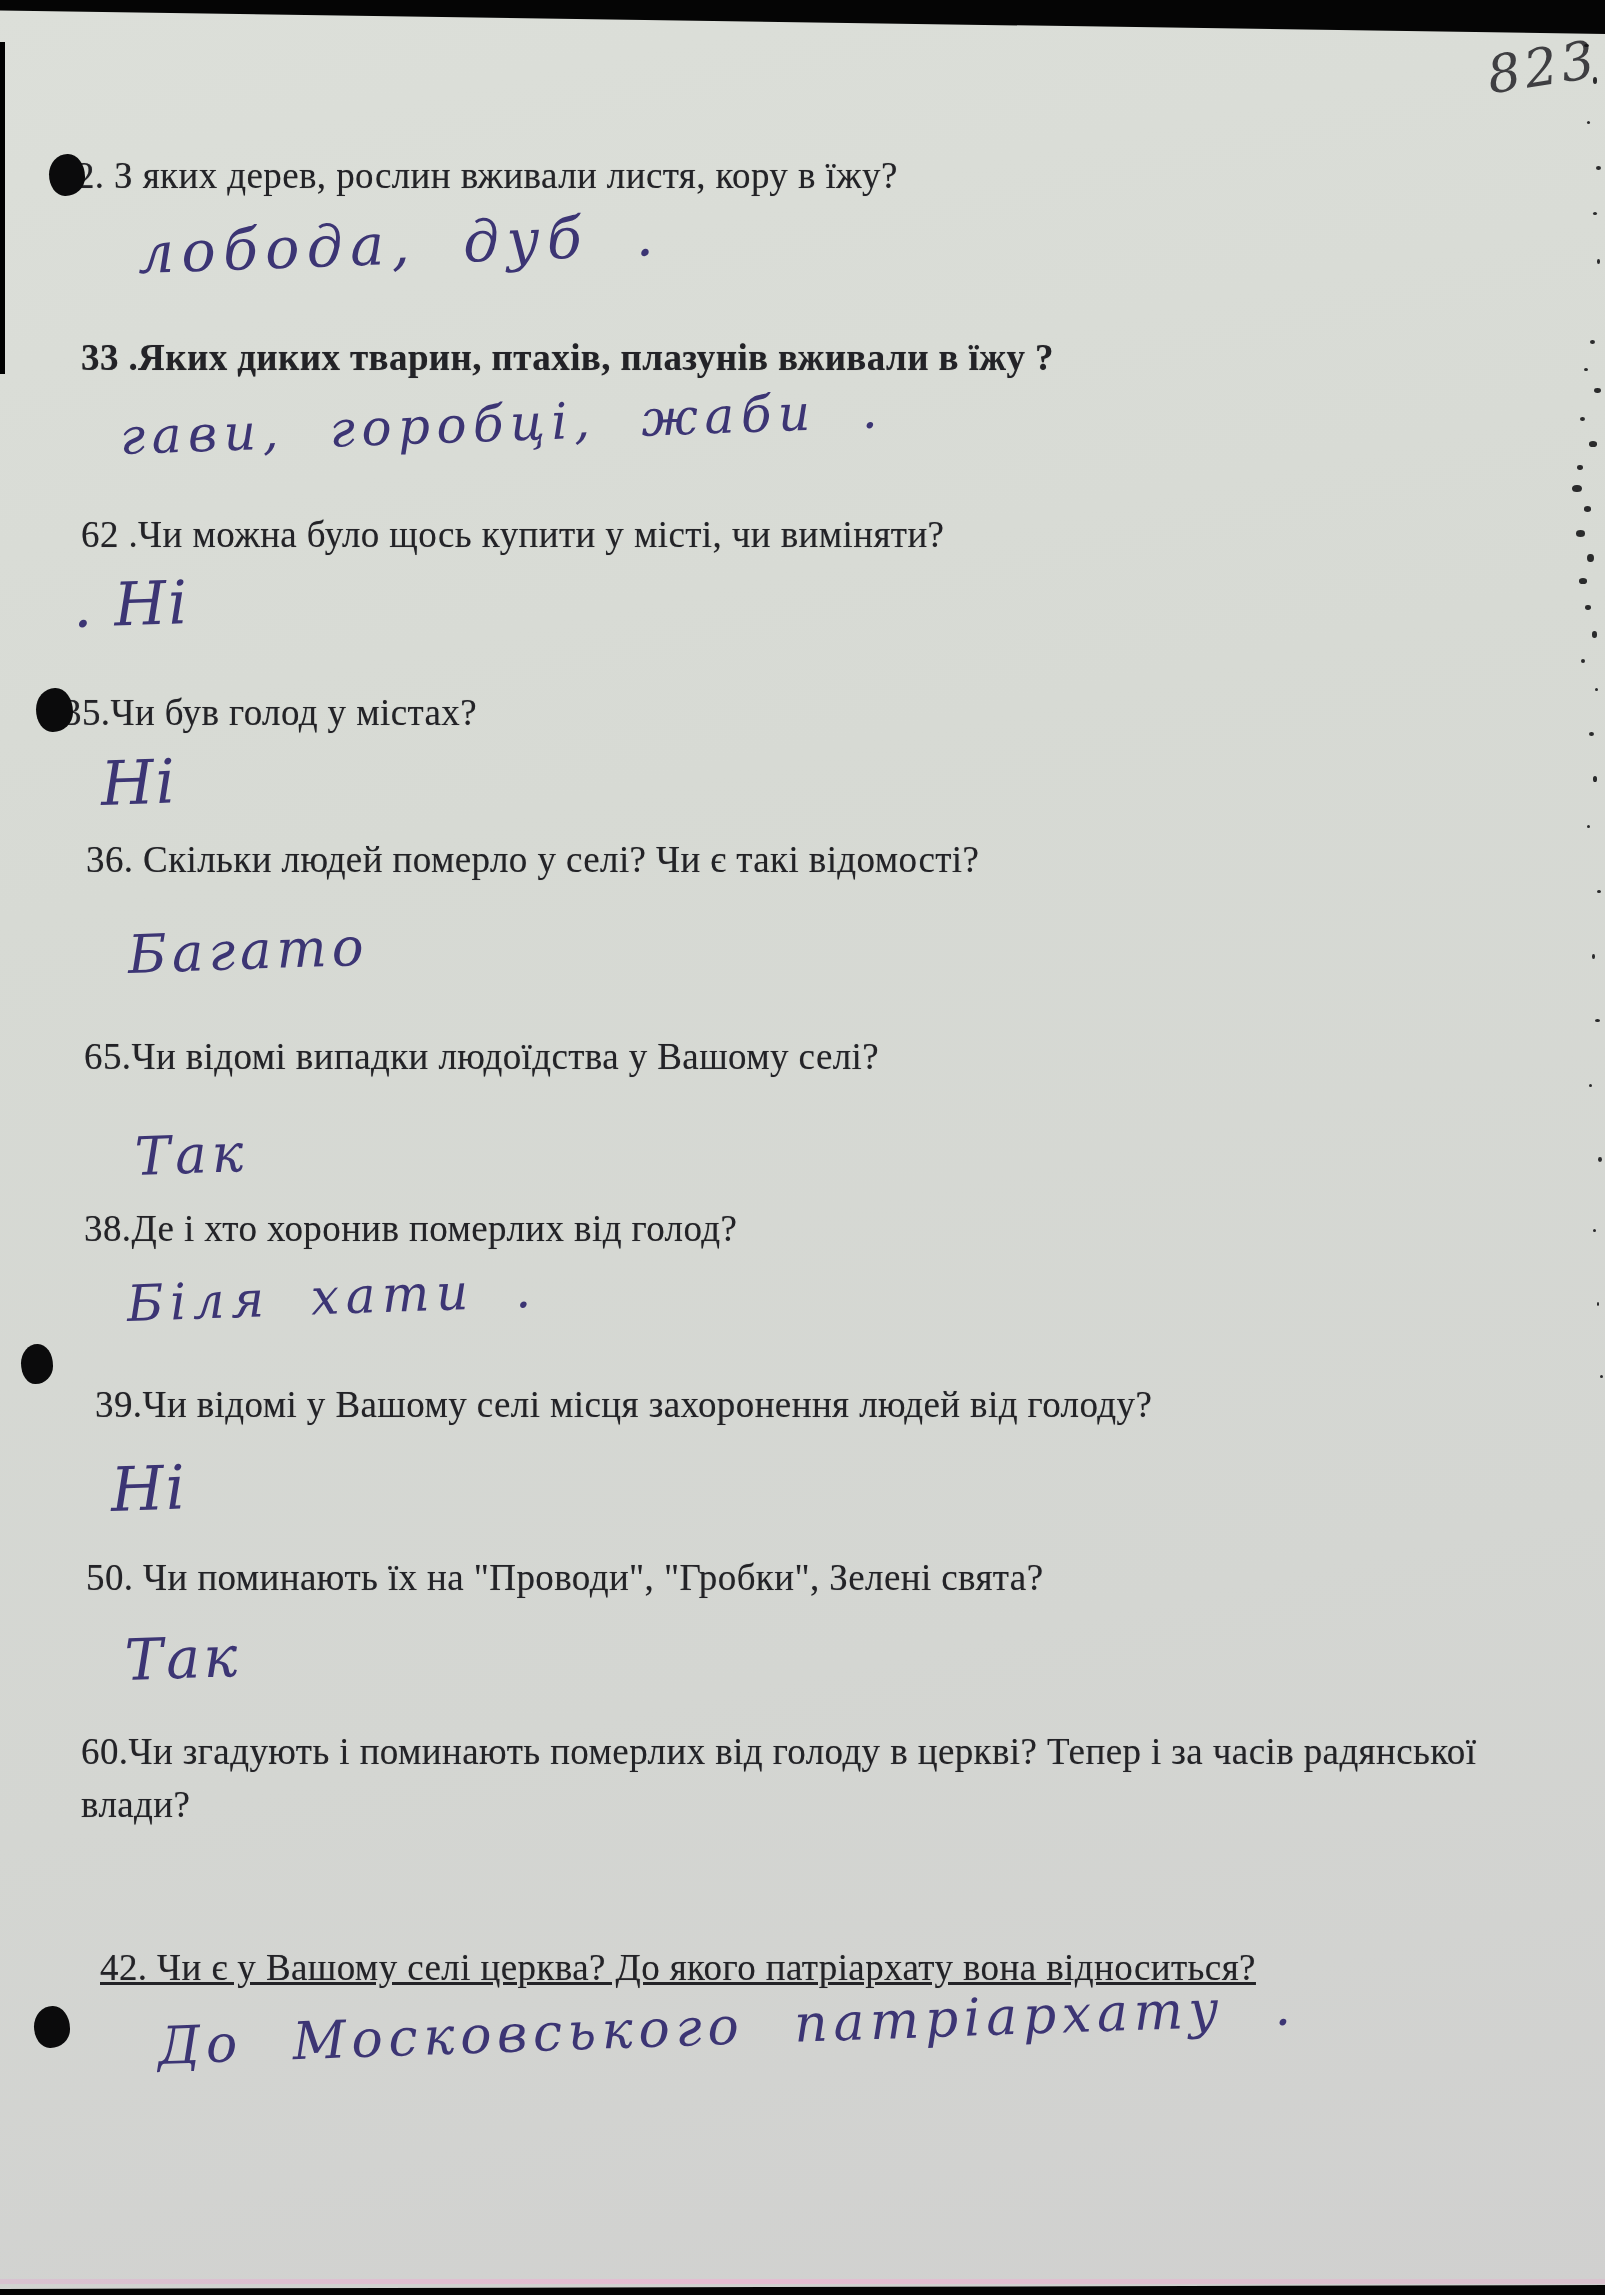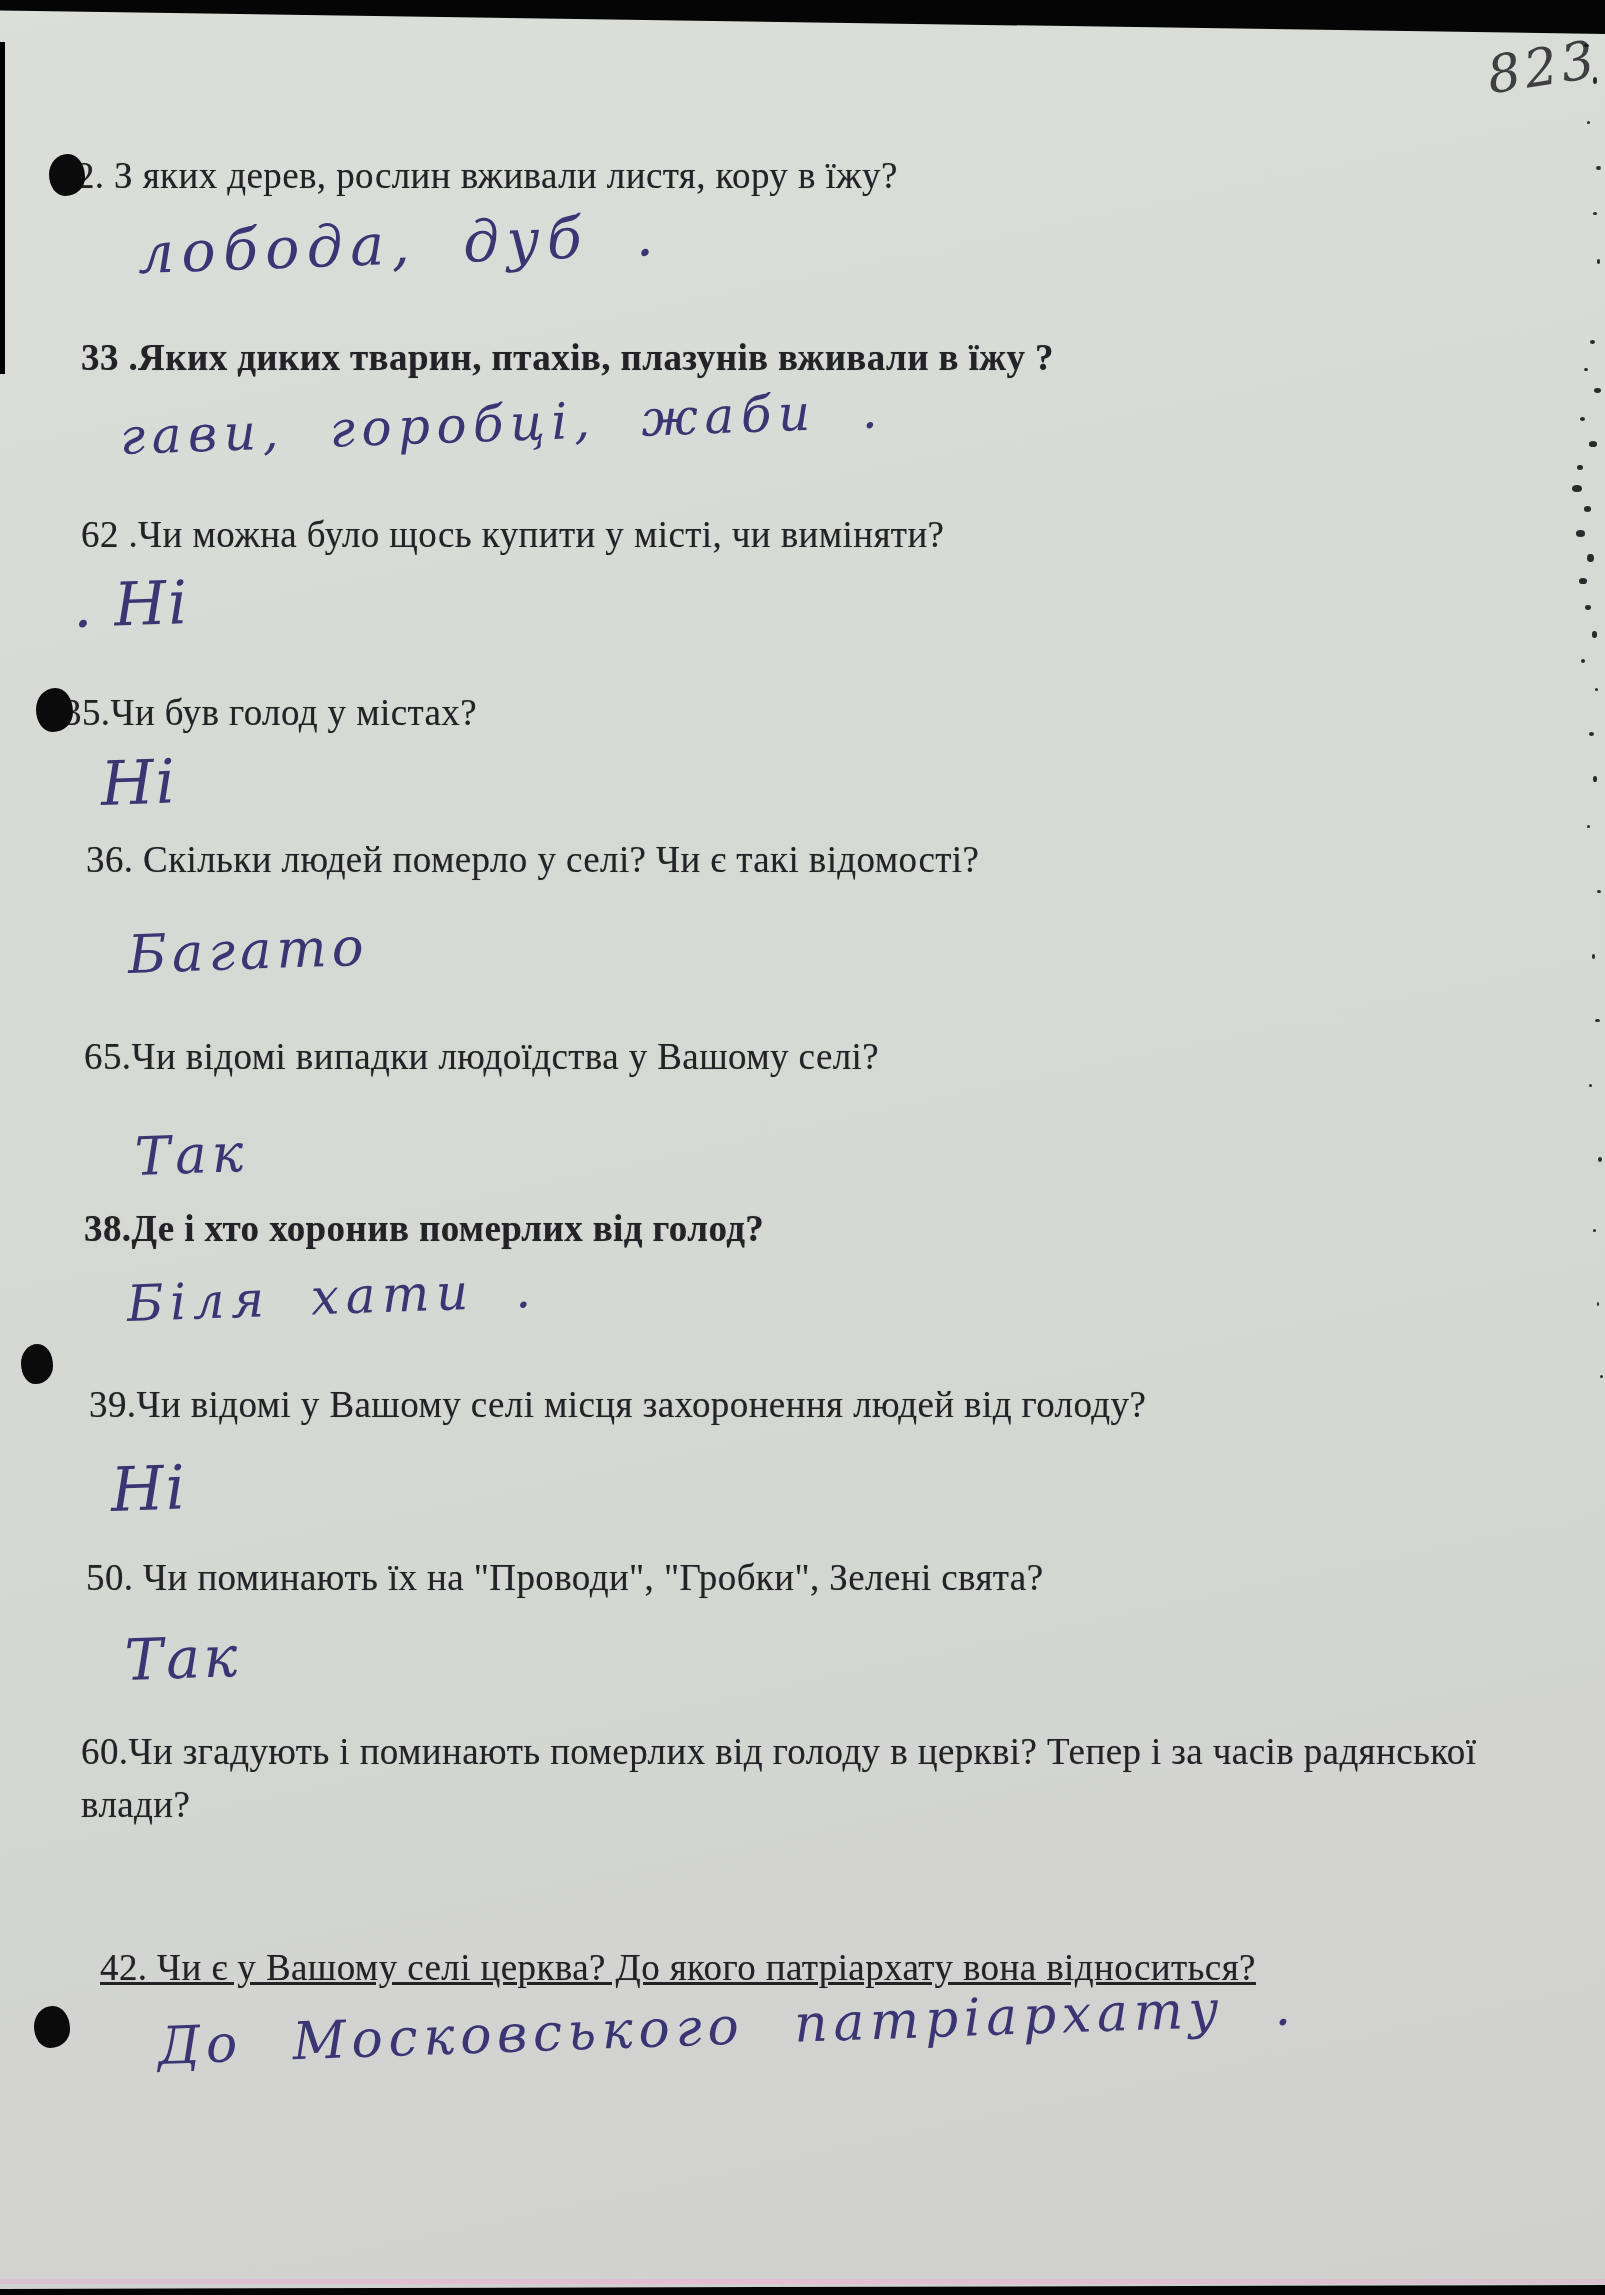--- a/index.html
+++ b/index.html
@@ -82,23 +82,23 @@
       <div class="question" style="left: 81px; top: 336px; font-weight: bold;">33 .Яких диких тварин, птахів, плазунів вживали в їжу ?</div>
       <div class="answer" style="left: 121px; top: 408px; font-size: 50px; letter-spacing: 6.5px; word-spacing: 22.6px;">гави, горобці, жаби .</div>
       <div class="question" style="left: 81px; top: 513px;">62 .Чи можна було щось купити у місті, чи виміняти?</div>
       <div class="answer" style="left: 74px; top: 571px; font-size: 60px; letter-spacing: 1.6px;">. Ні</div>
       <div class="question" style="left: 63px; top: 691px;">35.Чи був голод  у містах?</div>
       <div class="answer" style="left: 102px; top: 748px; font-size: 61px; letter-spacing: 1.6px;">Ні</div>
       <div class="question" style="left: 86px; top: 838px;">36. Скільки людей померло у селі? Чи є такі відомості?</div>
       <div class="answer" style="left: 129px; top: 924px; font-size: 53px; letter-spacing: 4.9px;">Багато</div>
       <div class="question" style="left: 84px; top: 1035px;">65.Чи відомі випадки людоїдства у Вашому селі?</div>
       <div class="answer" style="left: 136px; top: 1126px; font-size: 53px; letter-spacing: 4.9px;">Так</div>
-      <div class="question" style="left: 84px; top: 1207px; font-weight: bold;">38.Де і хто хоронив померлих від голод?</div>
+      <div class="question" style="left: 84px; top: 1207px;">38.Де і хто хоронив померлих від голод?</div>
       <div class="answer" style="left: 128px; top: 1275px; font-size: 50px; letter-spacing: 6.5px; word-spacing: 18px;">Біля хати .</div>
-      <div class="question" style="left: 89px; top: 1383px;">39.Чи відомі у Вашому селі місця захоронення людей від голоду?</div>
+      <div class="question" style="left: 95px; top: 1383px;">39.Чи відомі у Вашому селі місця захоронення людей від голоду?</div>
       <div class="answer" style="left: 112px; top: 1454px; font-size: 61px; letter-spacing: 1.6px;">Ні</div>
       <div class="question" style="left: 86px; top: 1556px;">50. Чи поминають їх на "Проводи", "Гробки", Зелені свята?</div>
       <div class="answer" style="left: 126px; top: 1627px; font-size: 57px; letter-spacing: 3.2px;">Так</div>
       <div class="question wrapq" style="left: 81px; top: 1726px; width: 1500px;">60.Чи згадують і поминають померлих від голоду в церкві? Тепер і за часів радянської влади?</div>
       <div class="question" style="left: 100px; top: 1946px; text-decoration: underline;">42. Чи є у Вашому селі церква? До якого патріархату вона відноситься?</div>
       <div class="answer" style="left: 159px; top: 2016px; font-size: 52px; letter-spacing: 5.7px; word-spacing: 27.5px;">До Московського патріархату .</div>
     </div>
 
   <div class="hole" style="left:49px;top:154px;width:36px;height:42px;"></div>
   <div class="hole" style="left:36px;top:688px;width:37px;height:44px;"></div>

